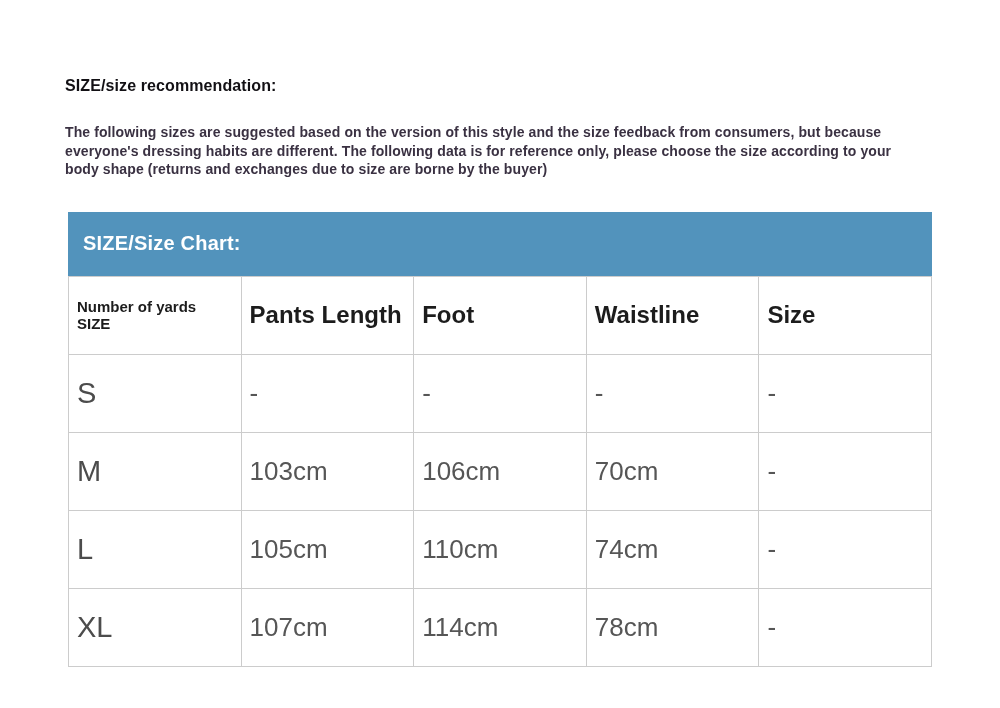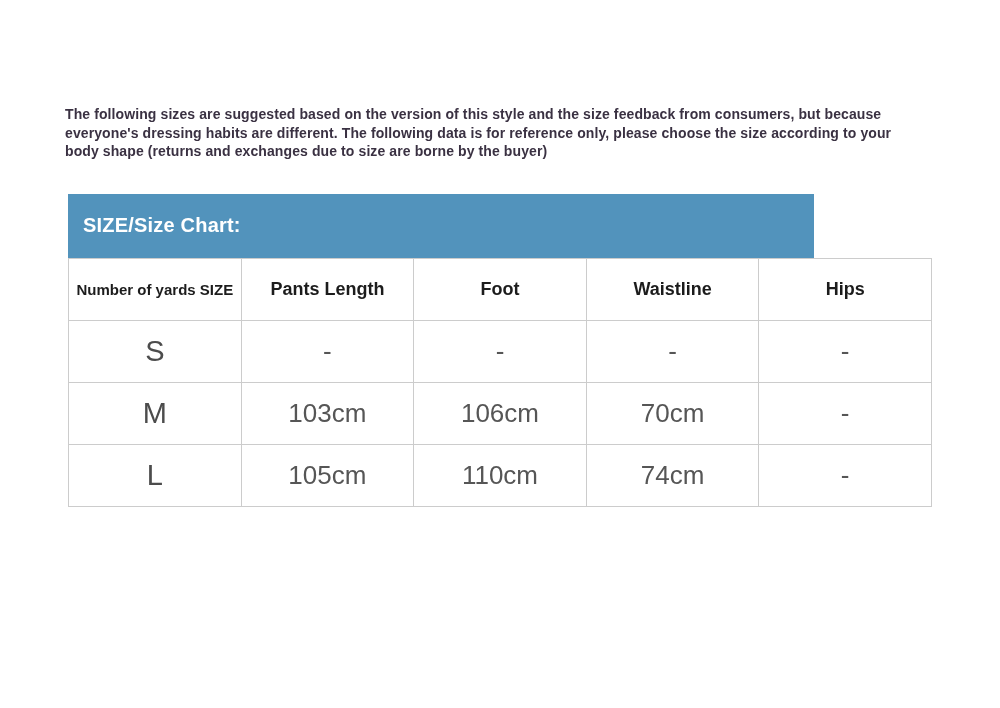--- a/index.html
+++ b/index.html
@@ -27,21 +27,21 @@
     margin: 28px 0 16px 0;
     width: 842px;
     font-size: 14px;
     font-weight: bold;
     line-height: 18.5px;
     color: #3a3142;
     letter-spacing: 0.1px;
   }
   .chart-title-bar {
     margin: 33px 0 0 3px;
-    width: 746px;
+    width: 864px;
     height: 64px;
     background: #5293bc;
     display: flex;
     align-items: center;
     box-sizing: border-box;
     padding-left: 15px;
   }
   .chart-title-bar .title-text {
     color: #ffffff;
     font-size: 20px;
@@ -51,28 +51,28 @@
   table.size-chart {
     margin-left: 3px;
     width: 864px;
     border-collapse: collapse;
     table-layout: fixed;
     background: #ffffff;
   }
   table.size-chart th,
   table.size-chart td {
     border: 1px solid #cccccc;
-    text-align: center;
+    text-align: left;
     vertical-align: middle;
     height: 61px;
-    padding: 0;
+    padding: 8px;
     overflow: hidden;
   }
   table.size-chart thead th {
-    font-size: 18px;
+    font-size: 24px;
     font-weight: bold;
     color: #1c1c1c;
     background: #ffffff;
   }
   table.size-chart thead th.col-size-header {
     font-size: 15px;
   }
   td.size-label {
     font-size: 29px;
     font-weight: normal;
@@ -82,35 +82,36 @@
     font-size: 26px;
     font-weight: normal;
     color: #565656;
   }
 </style>
 </head>
 <body>
 
 <div class="page">
 
+  <h2 class="section-heading">SIZE/size recommendation:</h2>
 
   <p class="recommendation-text">The following sizes are suggested based on the version of this style and the size feedback from consumers, but because everyone's dressing habits are different. The following data is for reference only, please choose the size according to your body shape (returns and exchanges due to size are borne by the buyer)</p>
 
   <div class="chart-title-bar">
     <span class="title-text">SIZE/Size Chart:</span>
   </div>
 
   <table class="size-chart">
     <thead>
       <tr>
         <th class="col-size-header">Number of yards SIZE</th>
         <th>Pants Length</th>
         <th>Foot</th>
         <th>Waistline</th>
-        <th>Hips</th>
+        <th>Size</th>
       </tr>
     </thead>
     <tbody>
       <tr>
         <td class="size-label">S</td>
         <td class="value-cell">-</td>
         <td class="value-cell">-</td>
         <td class="value-cell">-</td>
         <td class="value-cell">-</td>
       </tr>
@@ -121,16 +122,23 @@
         <td class="value-cell">70cm</td>
         <td class="value-cell">-</td>
       </tr>
       <tr>
         <td class="size-label">L</td>
         <td class="value-cell">105cm</td>
         <td class="value-cell">110cm</td>
         <td class="value-cell">74cm</td>
         <td class="value-cell">-</td>
       </tr>
+      <tr>
+        <td class="size-label">XL</td>
+        <td class="value-cell">107cm</td>
+        <td class="value-cell">114cm</td>
+        <td class="value-cell">78cm</td>
+        <td class="value-cell">-</td>
+      </tr>
     </tbody>
   </table>
 
 </div>
 
 </body></html>

